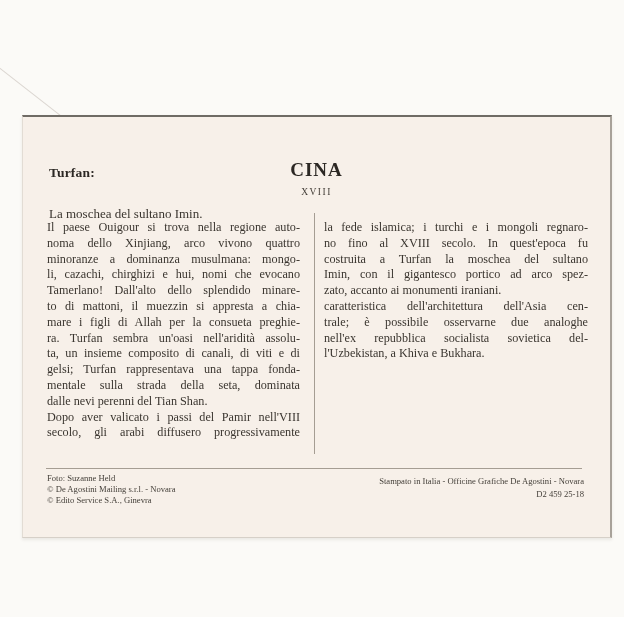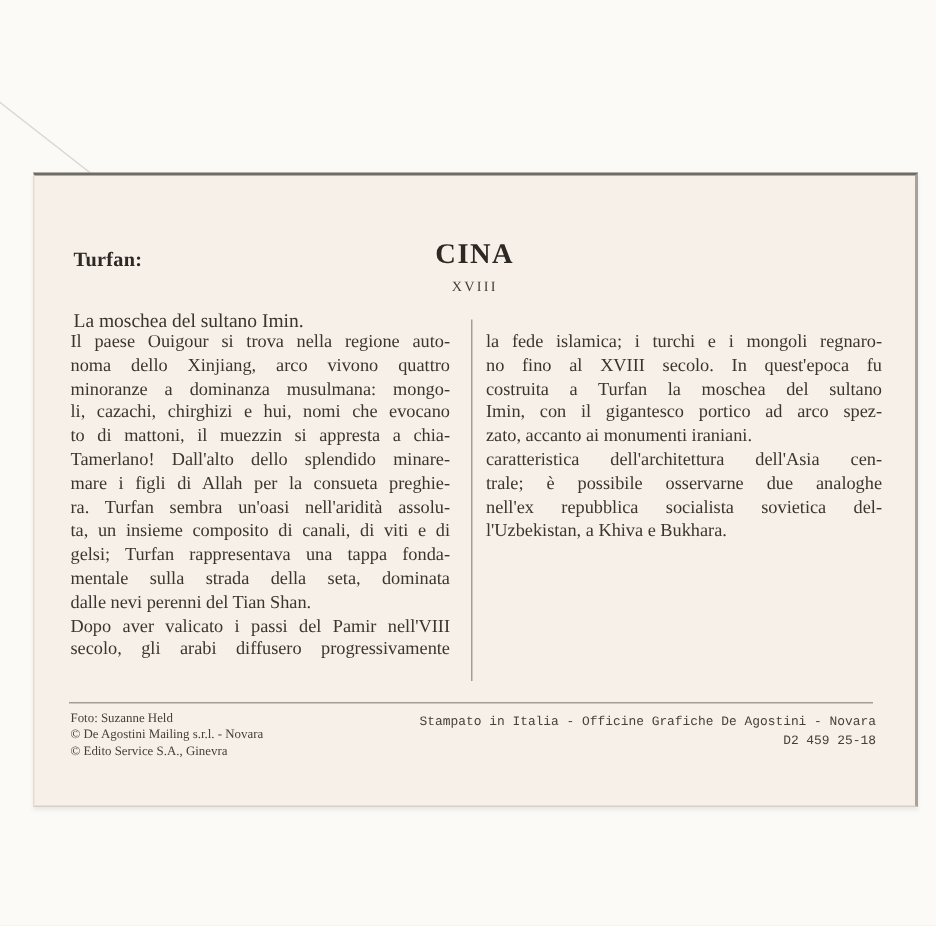--- a/index.html
+++ b/index.html
@@ -41,21 +41,21 @@
   .col-left{left:24px;width:253px;}
   .col-right{left:301px;width:264px;}
   .col .line{
     white-space:nowrap;overflow:hidden;
     text-align:justify;text-align-last:justify;
   }
   .col .line.pe{text-align-last:left;}
   .divider{position:absolute;left:291px;top:96px;width:1px;height:241px;background:var(--rule);}
   .footer-rule{position:absolute;left:23px;top:351px;width:536px;height:1px;background:var(--rule);}
   .credits{position:absolute;left:24px;top:356px;font-size:8.6px;line-height:11px;color:#45403a;}
-  .printing{position:absolute;right:26px;top:358px;font-size:8.6px;line-height:12.5px;color:#45403a;text-align:right;font-family:Liberation Mono, monospace;}
+  .printing{position:absolute;right:26px;top:358px;font-size:8.6px;line-height:12.5px;color:#45403a;text-align:right;}
 </style>
 </head>
 <body>
 
 <div class="scan-artifact"></div>
 
 <div class="card">
 
   <div class="title-block">
     <div class="region">Turfan:</div>
@@ -65,22 +65,22 @@
   <div class="country-block">
     <div class="country">CINA</div>
     <div class="century">XVIII</div>
   </div>
 
   <div class="col col-left">
       <div class="line">Il paese Ouigour si trova nella regione auto-</div>
       <div class="line">noma dello Xinjiang, arco vivono quattro</div>
       <div class="line">minoranze a dominanza musulmana: mongo-</div>
       <div class="line">li, cazachi, chirghizi e hui, nomi che evocano</div>
+      <div class="line">Tamerlano! Dall'alto dello splendido minare-</div>
       <div class="line">to di mattoni, il muezzin si appresta a chia-</div>
-      <div class="line">Tamerlano! Dall'alto dello splendido minare-</div>
       <div class="line">mare i figli di Allah per la consueta preghie-</div>
       <div class="line">ra. Turfan sembra un'oasi nell'aridità assolu-</div>
       <div class="line">ta, un insieme composito di canali, di viti e di</div>
       <div class="line">gelsi; Turfan rappresentava una tappa fonda-</div>
       <div class="line">mentale sulla strada della seta, dominata</div>
       <div class="line pe">dalle nevi perenni del Tian Shan.</div>
       <div class="line">Dopo aver valicato i passi del Pamir nell'VIII</div>
       <div class="line">secolo, gli arabi diffusero progressivamente</div>
     </div>
 

